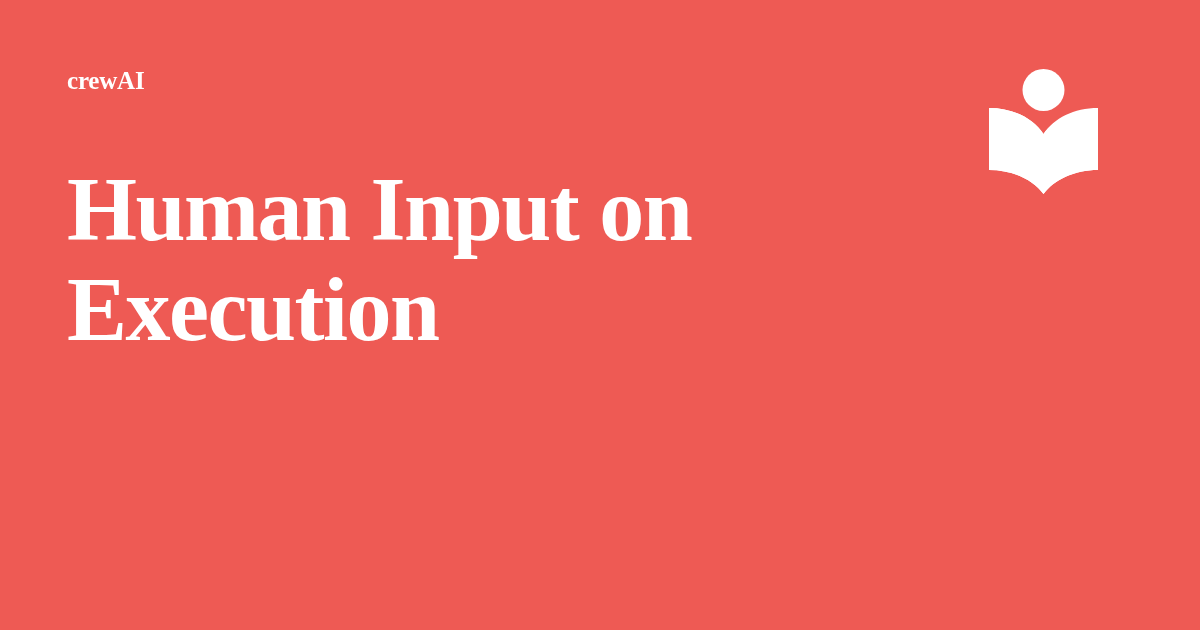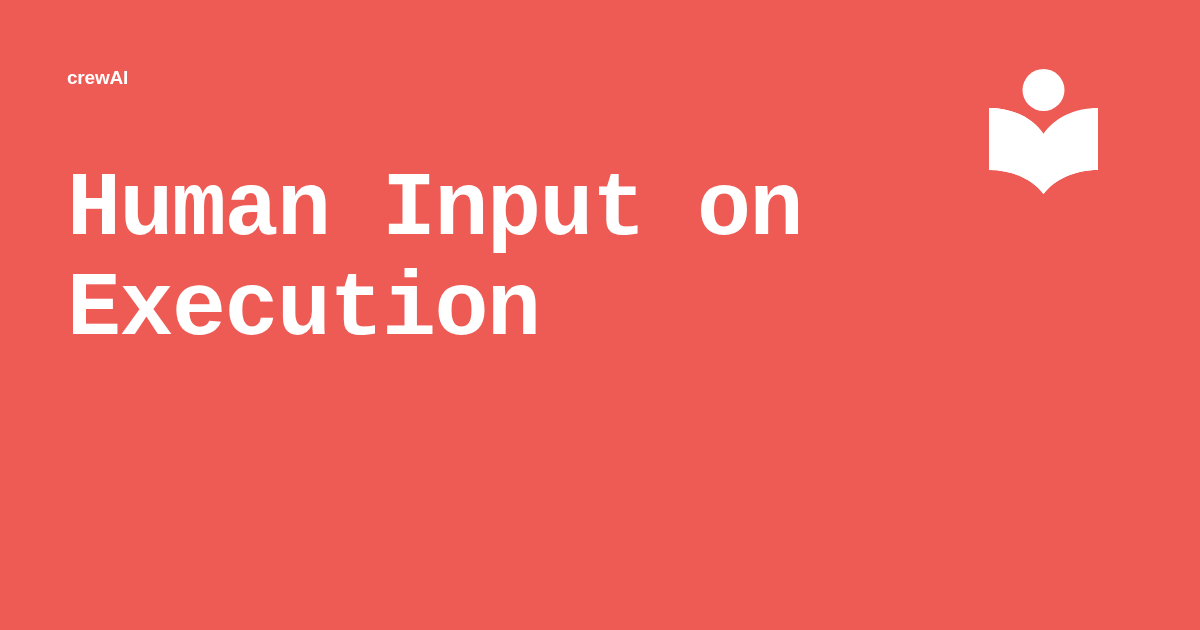--- a/index.html
+++ b/index.html
@@ -25,22 +25,22 @@
 
   
   .brand {
     position: absolute;
     left: 67px;
     top: 68px;
     display: flex;
     align-items: center;
   }
   .brand-name {
-    font-family: Liberation Sans, sans-serif;
-    font-size: 19px;
+    font-family: Liberation Serif, serif;
+    font-size: 25px;
     font-weight: bold;
     color: #ffffff;
     letter-spacing: -0.2px;
     line-height: 1;
     white-space: nowrap;
   }
 
   
   .brand-icon {
     position: absolute;
@@ -54,21 +54,21 @@
     width: 118px;
     height: 132px;
   }
 
   
   .headline {
     position: absolute;
     left: 67px;
     top: 160px;
     width: 860px;
-    font-family: Liberation Mono, monospace;
+    font-family: Liberation Serif, serif;
     font-size: 90px;
     font-weight: bold;
     line-height: 100px;
     color: #ffffff;
     letter-spacing: -1.5px;
     margin: 0;
     white-space: pre-line;
   }
 
   

